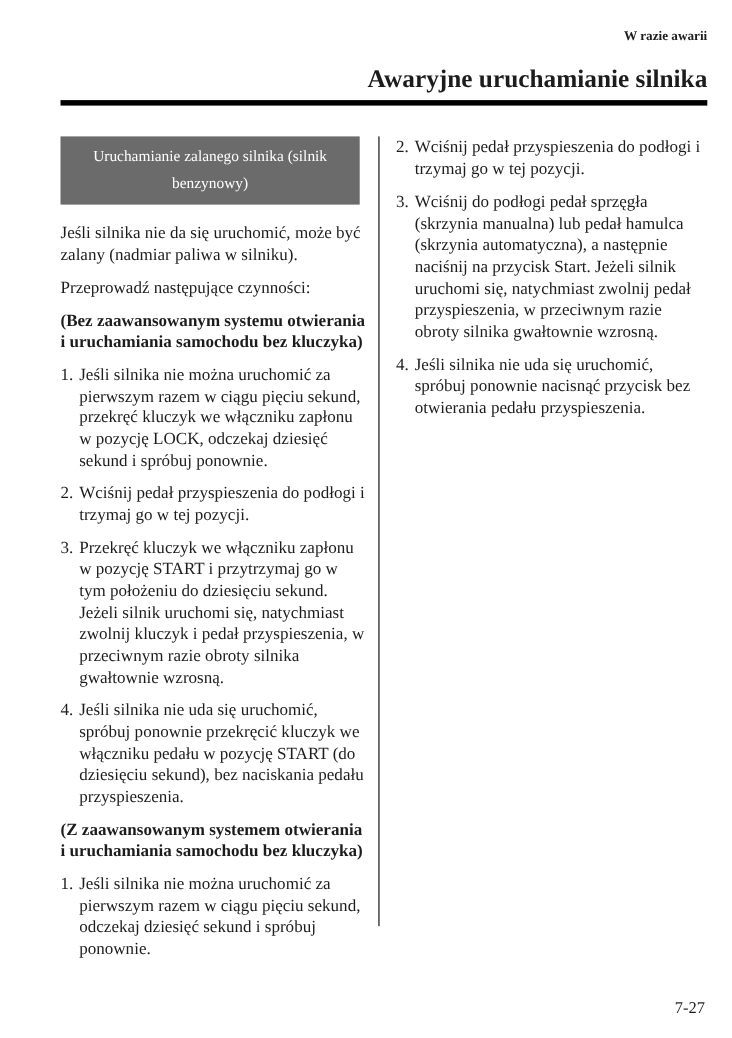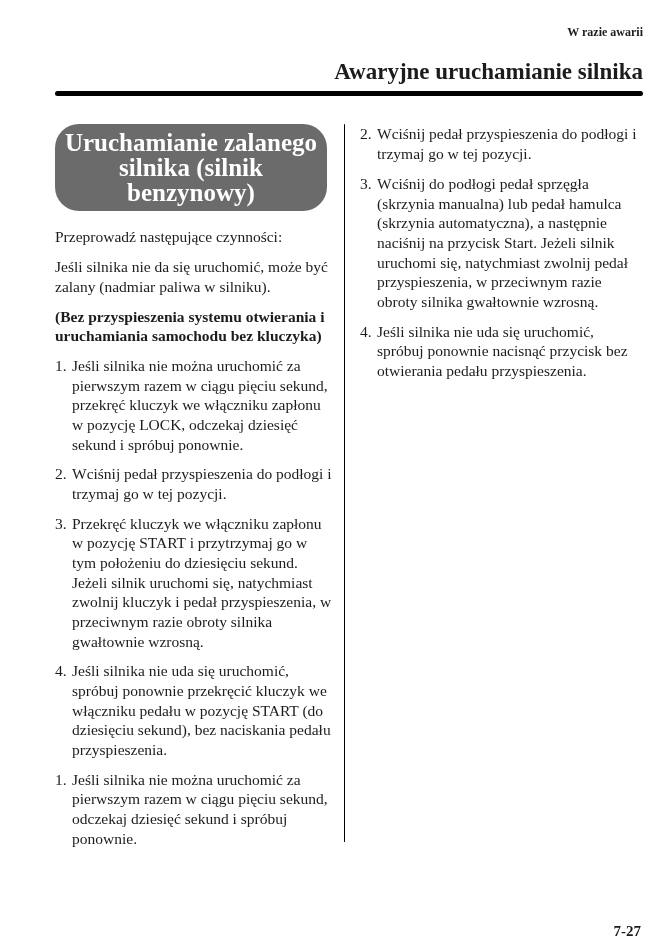--- a/index.html
+++ b/index.html
@@ -1,21 +1,21 @@
 <!DOCTYPE html>
 <html lang="pl" style="--box-bg: #6b6b6b; --box-text: #ffffff; --text: #1c1c1c; --rule: #000000;"><head>
 <meta charset="utf-8">
 <style>
   :root {
     --box-bg: #6b6b6b;
     --box-text: #ffffff;
     --text: #1c1c1c;
     --rule: #000000;
   }
-  * { box-sizing: border-box; border-radius: 24px; }
+  * { box-sizing: border-box; }
   html, body { margin: 0; padding: 0; background: #ffffff; }
   .page {
     width: 665px;
     height: 944px;
     background: #ffffff;
     color: var(--text);
     font-family: "Liberation Serif", "DejaVu Serif", serif;
     position: relative;
     padding: 26px 22px 0 55px;
   }
@@ -50,22 +50,22 @@
     flex: 0 0 1px;
     background: var(--rule);
     margin-left: 9px;
     margin-bottom: 68px; 
   }
   .col-right { flex: 1; margin-left: 15px; }
 
   .title-box {
     background: var(--box-bg);
     color: var(--box-text);
-    font-size: 25px;
-    font-weight: bold;
+    font-size: 14px;
+    font-weight: normal;
     text-align: center;
     line-height: 25px;
     padding: 6px 4px;
     width: 272px;
     margin-bottom: 16px;
   }
   .para {
     font-size: 15.5px;
     line-height: 1.27;
     margin: 0 0 10px 0;
@@ -82,63 +82,64 @@
     line-height: 1.27;
     margin: 0 0 10px 0;
   }
   .li .num { flex: 0 0 17px; }
   .li .txt { flex: 1; }
 
   
   .footer {
     position: absolute;
     right: 24px;
-    bottom: 4px;
+    bottom: 18px;
     font-size: 15px;
-    font-weight: bold;
+    font-weight: normal;
   }
 </style>
 </head>
 <body>
 
 <div class="page">
 
   <div class="header">
     <div class="section-label">W razie awarii</div>
     <div class="page-title">Awaryjne uruchamianie silnika</div>
     <div class="header-rule"></div>
   </div>
 
   <div class="content">
 
     <div class="col-left">
       <div class="title-box">Uruchamianie zalanego silnika (silnik benzynowy)</div>
 
+      <p class="para">Jeśli silnika nie da się uruchomić, może być zalany (nadmiar paliwa w silniku).</p>
       <p class="para">Przeprowadź następujące czynności:</p>
-      <p class="para">Jeśli silnika nie da się uruchomić, może być zalany (nadmiar paliwa w silniku).</p>
 
-      <p class="subheading">(Bez przyspieszenia systemu otwierania i uruchamiania samochodu bez kluczyka)</p>
+      <p class="subheading">(Bez zaawansowanym systemu otwierania i uruchamiania samochodu bez kluczyka)</p>
 
       <div class="li">
         <span class="num">1.</span>
         <span class="txt">Jeśli silnika nie można uruchomić za pierwszym razem w ciągu pięciu sekund, przekręć kluczyk we włączniku zapłonu w pozycję LOCK, odczekaj dziesięć sekund i spróbuj ponownie.</span>
       </div>
       <div class="li">
         <span class="num">2.</span>
         <span class="txt">Wciśnij pedał przyspieszenia do podłogi i trzymaj go w tej pozycji.</span>
       </div>
       <div class="li">
         <span class="num">3.</span>
         <span class="txt">Przekręć kluczyk we włączniku zapłonu w pozycję START i przytrzymaj go w tym położeniu do dziesięciu sekund. Jeżeli silnik uruchomi się, natychmiast zwolnij kluczyk i pedał przyspieszenia, w przeciwnym razie obroty silnika gwałtownie wzrosną.</span>
       </div>
       <div class="li">
         <span class="num">4.</span>
         <span class="txt">Jeśli silnika nie uda się uruchomić, spróbuj ponownie przekręcić kluczyk we włączniku pedału w pozycję START (do dziesięciu sekund), bez naciskania pedału przyspieszenia.</span>
       </div>
 
+      <p class="subheading">(Z zaawansowanym systemem otwierania i uruchamiania samochodu bez kluczyka)</p>
 
       <div class="li">
         <span class="num">1.</span>
         <span class="txt">Jeśli silnika nie można uruchomić za pierwszym razem w ciągu pięciu sekund, odczekaj dziesięć sekund i spróbuj ponownie.</span>
       </div>
     </div>
 
     <div class="col-divider"></div>
 
     <div class="col-right">

